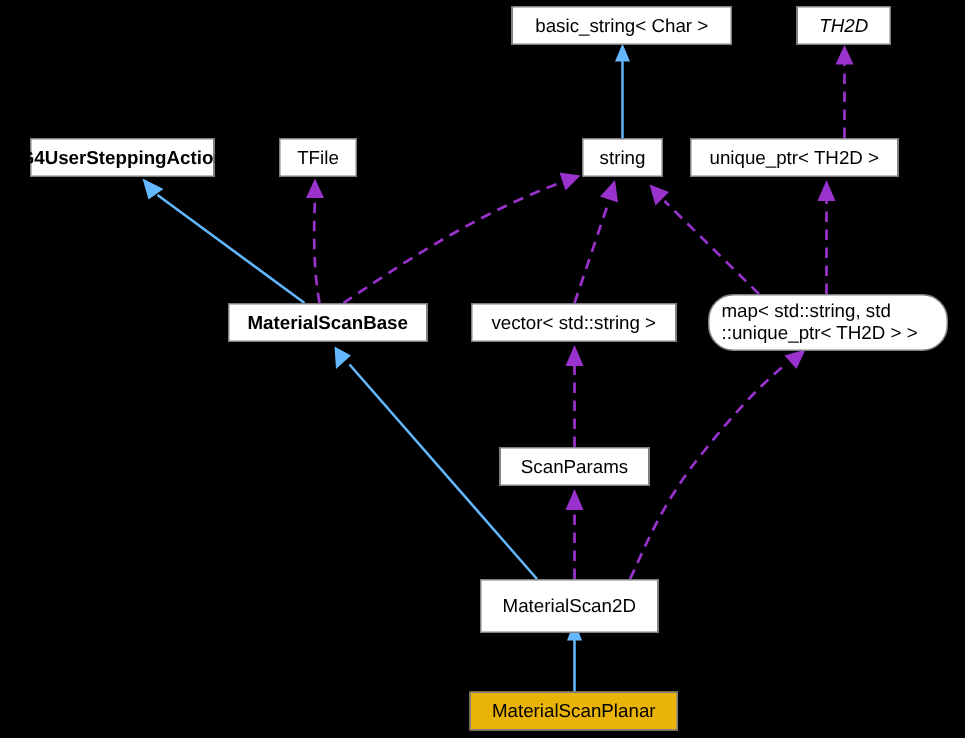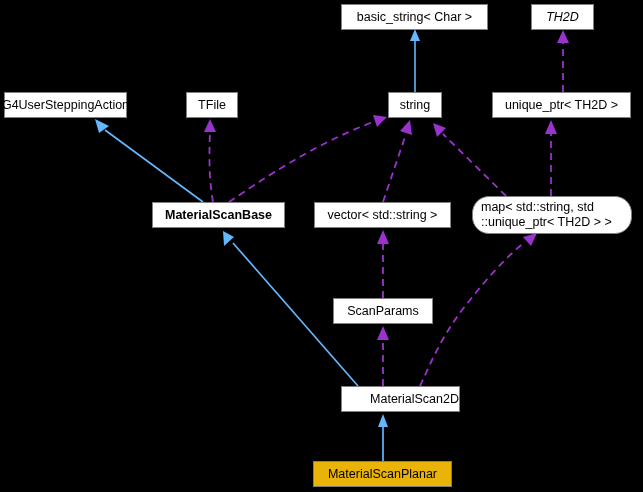--- a/index.html
+++ b/index.html
@@ -121,54 +121,54 @@
   </svg>
 
   <div class="node-box" style="left:341px; top:4px; width:147px; height:26px;">
     <span class="node-label">basic_string&lt; Char &gt;</span>
   </div>
 
   <div class="node-box" style="left:531px; top:4px; width:63px; height:26px;font-style:italic;">
     <span class="node-label">TH2D</span>
   </div>
 
-  <div class="node-box" style="left:4px; top:92px; width:123px; height:26px;">
+  <div class="node-box" style="left:20px; top:92px; width:123px; height:26px;font-weight:bold;">
     <span class="node-label">G4UserSteppingAction</span>
   </div>
 
   <div class="node-box" style="left:186px; top:92px; width:52px; height:26px;">
     <span class="node-label">TFile</span>
   </div>
 
   <div class="node-box" style="left:388px; top:92px; width:54px; height:26px;">
     <span class="node-label">string</span>
   </div>
 
-  <div class="node-box" style="left:492px; top:92px; width:139px; height:26px;">
+  <div class="node-box" style="left:460px; top:92px; width:139px; height:26px;">
     <span class="node-label">unique_ptr&lt; TH2D &gt;</span>
   </div>
 
   <div class="node-box" style="left:152px; top:202px; width:133px; height:26px;font-weight:bold;">
     <span class="node-label">MaterialScanBase</span>
   </div>
 
   <div class="node-box" style="left:314px; top:202px; width:137px; height:26px;">
     <span class="node-label">vector&lt; std::string &gt;</span>
   </div>
 
   <div class="node-box" style="left:472px; top:196px; width:160px; height:38px; line-height:15px; justify-content:flex-start; padding-left:8px; text-align:left;border-radius:17px;">
     <span class="node-label">map&lt; std::string, std
 ::unique_ptr&lt; TH2D &gt; &gt;</span>
   </div>
 
   <div class="node-box" style="left:333px; top:298px; width:100px; height:26px;">
     <span class="node-label">ScanParams</span>
   </div>
 
-  <div class="node-box" style="left:341px; top:386px; width:119px; height:26px;justify-content:flex-end;">
+  <div class="node-box" style="left:320px; top:386px; width:119px; height:36px;">
     <span class="node-label">MaterialScan2D</span>
   </div>
 
   <div class="node-box highlight" style="left:313px; top:461px; width:139px; height:26px;">
     <span class="node-label">MaterialScanPlanar</span>
   </div>
 
 </div>
 
 </body></html>

